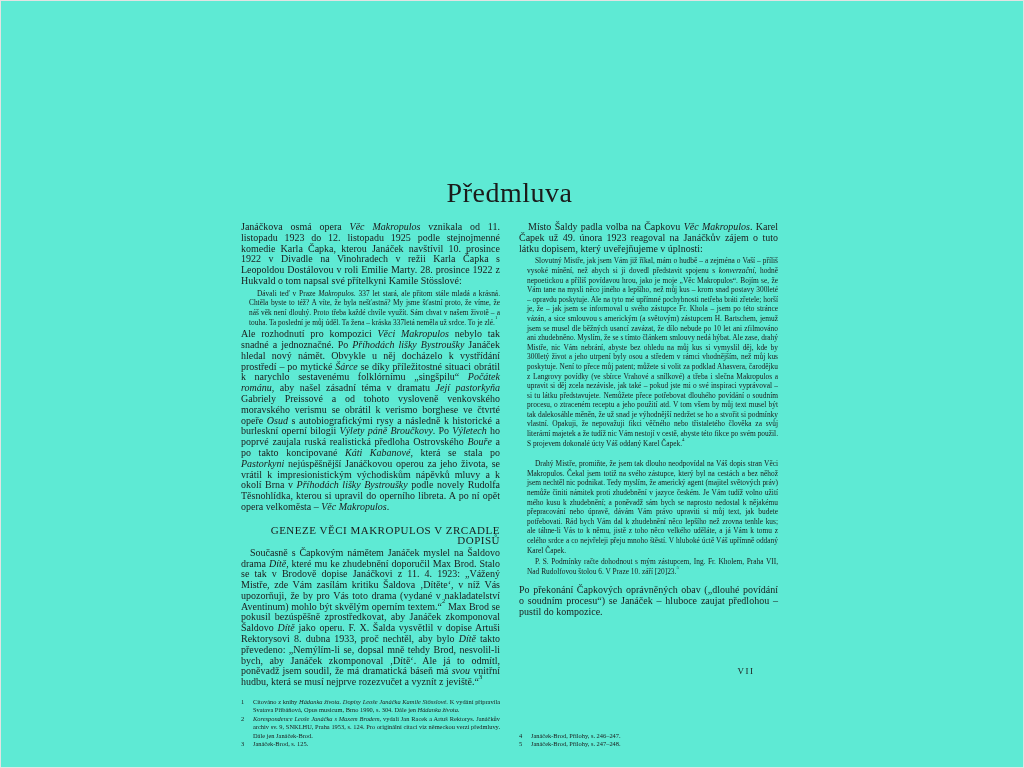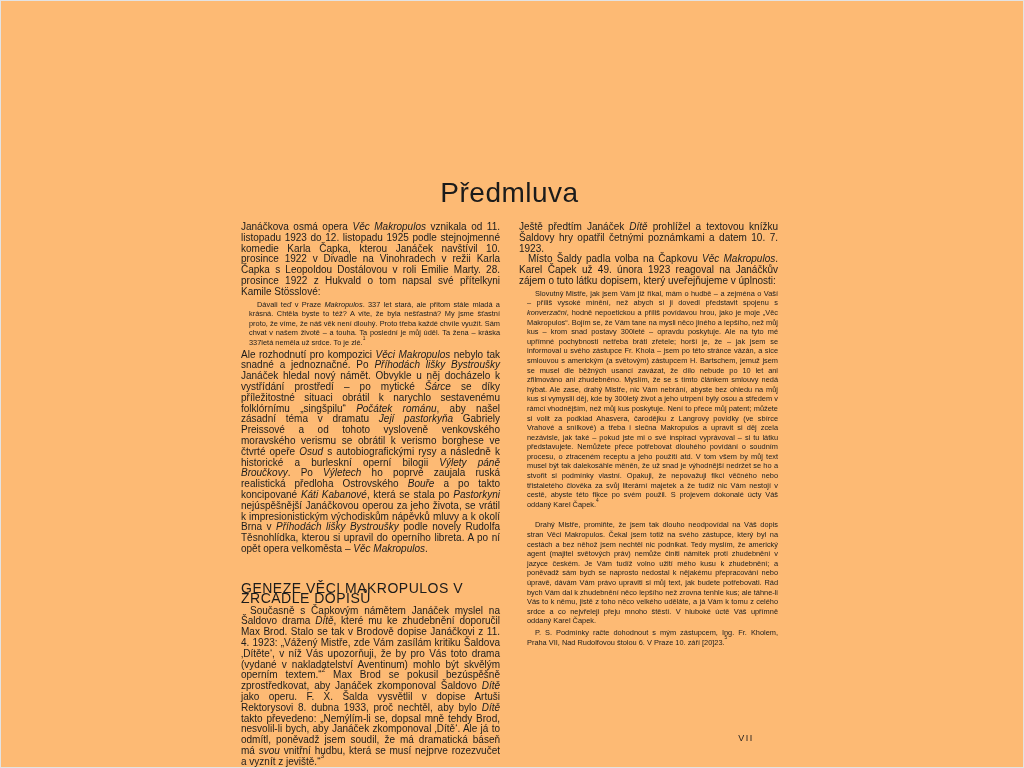--- a/index.html
+++ b/index.html
@@ -1,47 +1,47 @@
 <!DOCTYPE html>
 <html lang="cs"><head>
 <meta charset="utf-8">
 <style>
   html,body{margin:0;padding:0;background:#fff;}
   .screen{
-    position:relative;width:1024px;height:768px;background:#fdba74;
+    position:relative;width:1024px;height:768px;background:#5eead4;
     border:1px solid #e3e3e3;box-sizing:border-box;overflow:hidden;
-    font-family:Liberation Sans, sans-serif;color:#1b1b1b;
+    font-family:Liberation Serif, serif;color:#1b1b1b;
   }
   .content{position:absolute;left:240px;top:176px;width:537px;}
   .doc-title{
     text-align:center;font-weight:normal;font-size:28px;line-height:32px;
     margin:0 0 13px 0;letter-spacing:0.5px;
   }
   .columns{display:flex;gap:19px;}
   .col{width:259px;min-height:452px;display:flex;flex-direction:column;}
   .para{margin:0;text-align:justify;font-size:10px;line-height:10.8px;}
   .para.indent{text-indent:9px;}
   .bq{
     margin:2px 0;padding-left:8px;text-align:justify;
     font-size:7.4px;line-height:9.6px;
   }
   .bq.first-indent{text-indent:8px;}
   .sec-heading{
-    text-align:left;font-weight:normal;font-size:14px;line-height:10px;
-    letter-spacing:0.5px;margin:28px 0 3px 0;
+    text-align:right;font-weight:normal;font-size:11px;line-height:10px;
+    letter-spacing:0.5px;margin:12px 0 3px 0;
   }
   .gap-m{height:7px;flex:0 0 auto;}
   .footnotes{margin-top:auto;padding-top:10px;font-size:6.4px;line-height:8.4px;}
   .fn{display:flex;}
   .fn-num{flex:0 0 12px;}
   .fn-text{flex:1;text-align:justify;}
   sup{font-size:65%;line-height:0;position:relative;top:-0.35em;}
   i{font-style:italic;}
   .page-num{
-    position:absolute;left:700px;top:732px;width:90px;text-align:center;
+    position:absolute;left:700px;top:665px;width:90px;text-align:center;
     font-size:9px;letter-spacing:1.5px;
   }
 </style>
 </head>
 <body>
 
 <div class="screen">
   <div class="content">
 
     <h1 class="doc-title">Předmluva</h1>
@@ -65,27 +65,27 @@
             <span class="fn-text"><i>Korespondence Leoše Janáčka s Maxem Brodem</i><span>, vydali Jan Racek a Artuš Rektorys. Janáčkův archiv sv. 9, SNKLHU, Praha 1953, s. 124. Pro originální citaci viz německou verzi předmluvy. Dále jen Janáček-Brod.</span></span>
           </div>
           <div class="fn">
             <span class="fn-num">3</span>
             <span class="fn-text"><span>Janáček-Brod, s. 125.</span></span>
           </div>
         </div>
       </div>
 
       <div class="col">
-        <p class="para"><span>Ještě předtím Janáček </span><i>Dítě</i><span> prohlížel a textovou knížku Šaldovy hry opatřil četnými poznámkami a datem 10. 7. 1923.</span></p>
         <p class="para indent"><span>Místo Šaldy padla volba na Čapkovu </span><i>Věc Makropulos</i><span>. Karel Čapek už 49. února 1923 reagoval na Janáčkův zájem o tuto látku dopisem, který uveřejňujeme v úplnosti:</span></p>
         <blockquote class="bq first-indent"><span>Slovutný Mistře, jak jsem Vám již říkal, mám o hudbě – a zejména o Vaší – příliš vysoké mínění, než abych si ji dovedl představit spojenu s </span><i>konverzační</i><span>, hodně nepoetickou a příliš povídavou hrou, jako je moje „Věc Makropulos“. Bojím se, že Vám tane na mysli něco jiného a lepšího, než můj kus – krom snad postavy 300leté – opravdu poskytuje. Ale na tyto mé upřímné pochybnosti netřeba bráti zřetele; horší je, že – jak jsem se informoval u svého zástupce Fr. Khola – jsem po této stránce vázán, a sice smlouvou s americkým (a světovým) zástupcem H. Bartschem, jemuž jsem se musel dle běžných usancí zavázat, že dílo nebude po 10 let ani zfilmováno ani zhudebněno. Myslím, že se s tímto článkem smlouvy nedá hýbat. Ale zase, drahý Mistře, nic Vám nebrání, abyste bez ohledu na můj kus si vymyslil děj, kde by 300letý život a jeho utrpení byly osou a středem v rámci vhodnějším, než můj kus poskytuje. Není to přece můj patent; můžete si volit za podklad Ahasvera, čarodějku z Langrovy povídky (ve sbírce Vrahové a snílkové) a třeba i slečna Makropulos a upravit si děj zcela nezávisle, jak také – pokud jste mi o své inspiraci vyprávoval – si tu látku představujete. Nemůžete přece potřebovat dlouhého povídání o soudním procesu, o ztraceném receptu a jeho použití atd. V tom všem by můj text musel být tak dalekosáhle měněn, že už snad je výhodnější nedržet se ho a stvořit si podmínky vlastní. Opakuji, že nepovažuji fikci věčného nebo třistaletého člověka za svůj literární majetek a že tudíž nic Vám nestojí v cestě, abyste této fikce po svém použil. S projevem dokonalé úcty Váš oddaný Karel Čapek.</span><sup>4</sup></blockquote>
         <div class="gap-m"></div>
         <blockquote class="bq first-indent"><span>Drahý Mistře, promiňte, že jsem tak dlouho neodpovídal na Váš dopis stran Věci Makropulos. Čekal jsem totiž na svého zástupce, který byl na cestách a bez něhož jsem nechtěl nic podnikat. Tedy myslím, že americký agent (majitel světových práv) nemůže činiti námitek proti zhudebnění v jazyce českém. Je Vám tudíž volno užití mého kusu k zhudebnění; a poněvadž sám bych se naprosto nedostal k nějakému přepracování nebo úpravě, dávám Vám právo upraviti si můj text, jak budete potřebovati. Rád bych Vám dal k zhudebnění něco lepšího než zrovna tenhle kus; ale táhne-li Vás to k němu, jistě z toho něco velkého uděláte, a já Vám k tomu z celého srdce a co nejvřeleji přeju mnoho štěstí. V hluboké úctě Váš upřímně oddaný Karel Čapek.</span></blockquote>
         <blockquote class="bq first-indent" style="margin-top:0;"><span>P. S. Podmínky račte dohodnout s mým zástupcem, Ing. Fr. Kholem, Praha VII, Nad Rudolfovou štolou 6. V Praze 10. září [20]23.</span><sup>5</sup></blockquote>
         <div class="gap-m"></div>
+        <p class="para"><span>Po překonání Čapkových oprávněných obav („dlouhé povídání o soudním procesu“) se Janáček – hluboce zaujat předlohou – pustil do kompozice.</span></p>
 
         <div class="footnotes">
           <div class="fn">
             <span class="fn-num">4</span>
             <span class="fn-text"><span>Janáček-Brod, Přílohy, s. 246–247.</span></span>
           </div>
           <div class="fn">
             <span class="fn-num">5</span>
             <span class="fn-text"><span>Janáček-Brod, Přílohy, s. 247–248.</span></span>
           </div>

